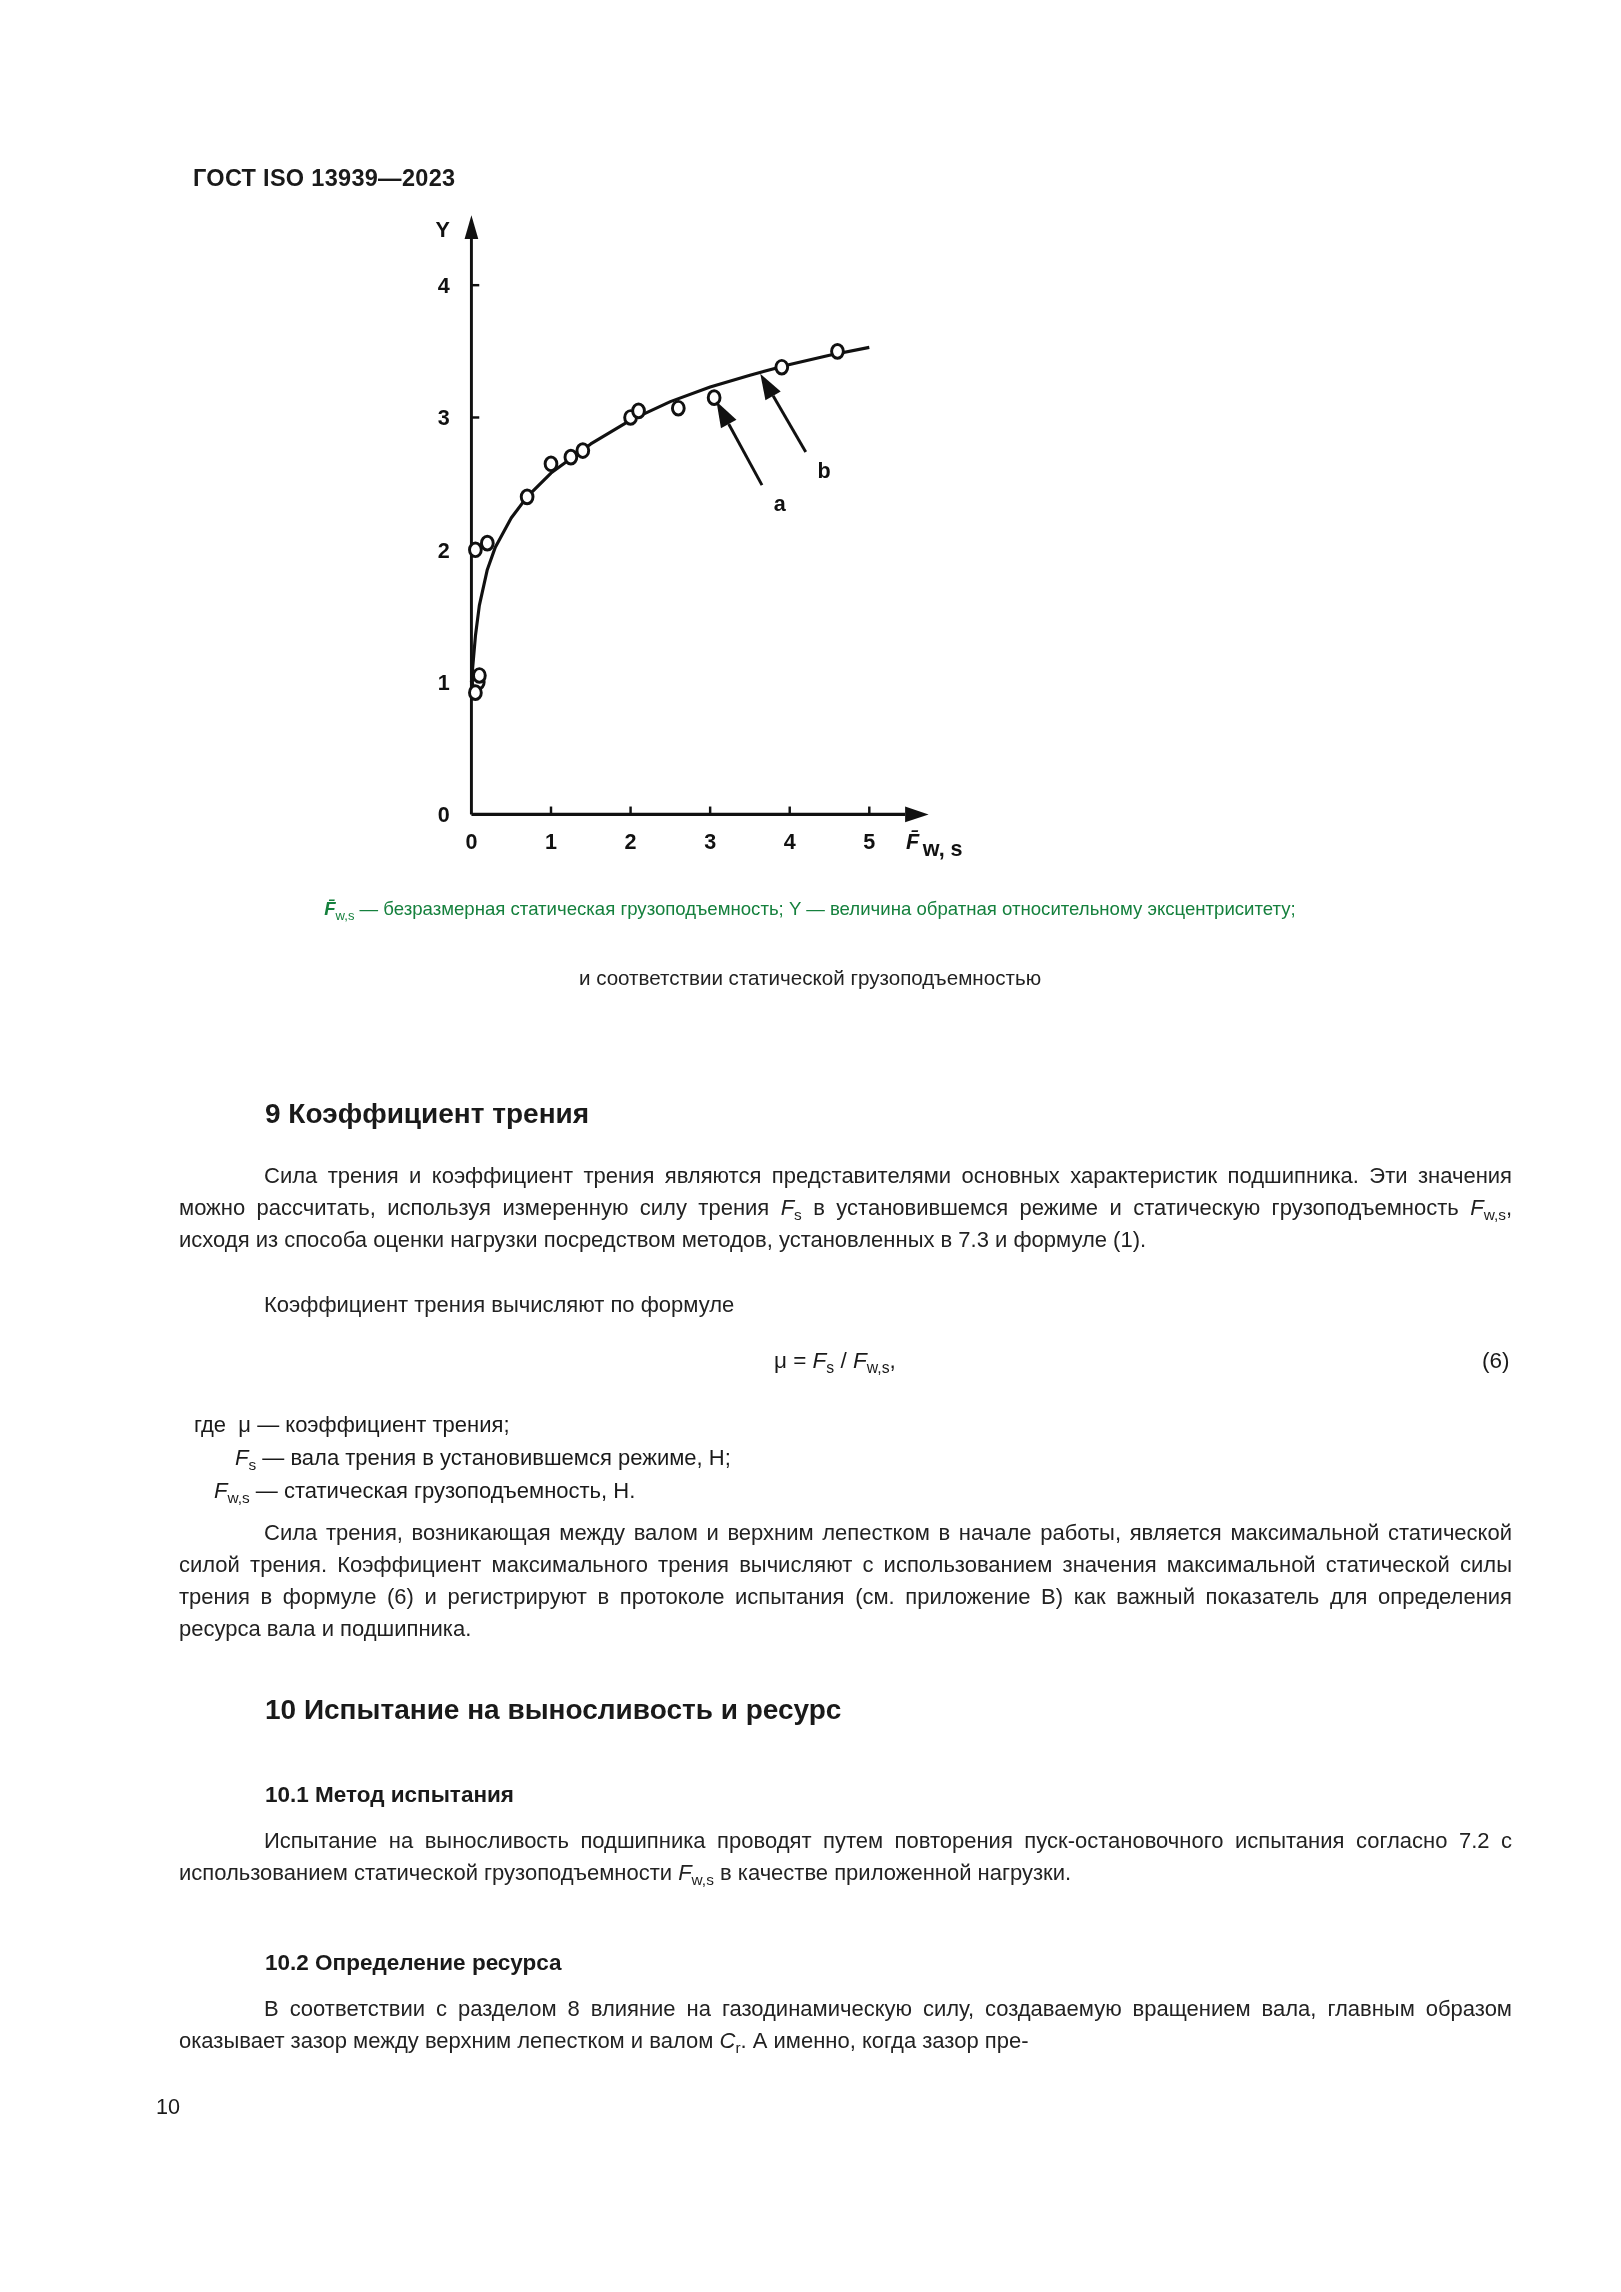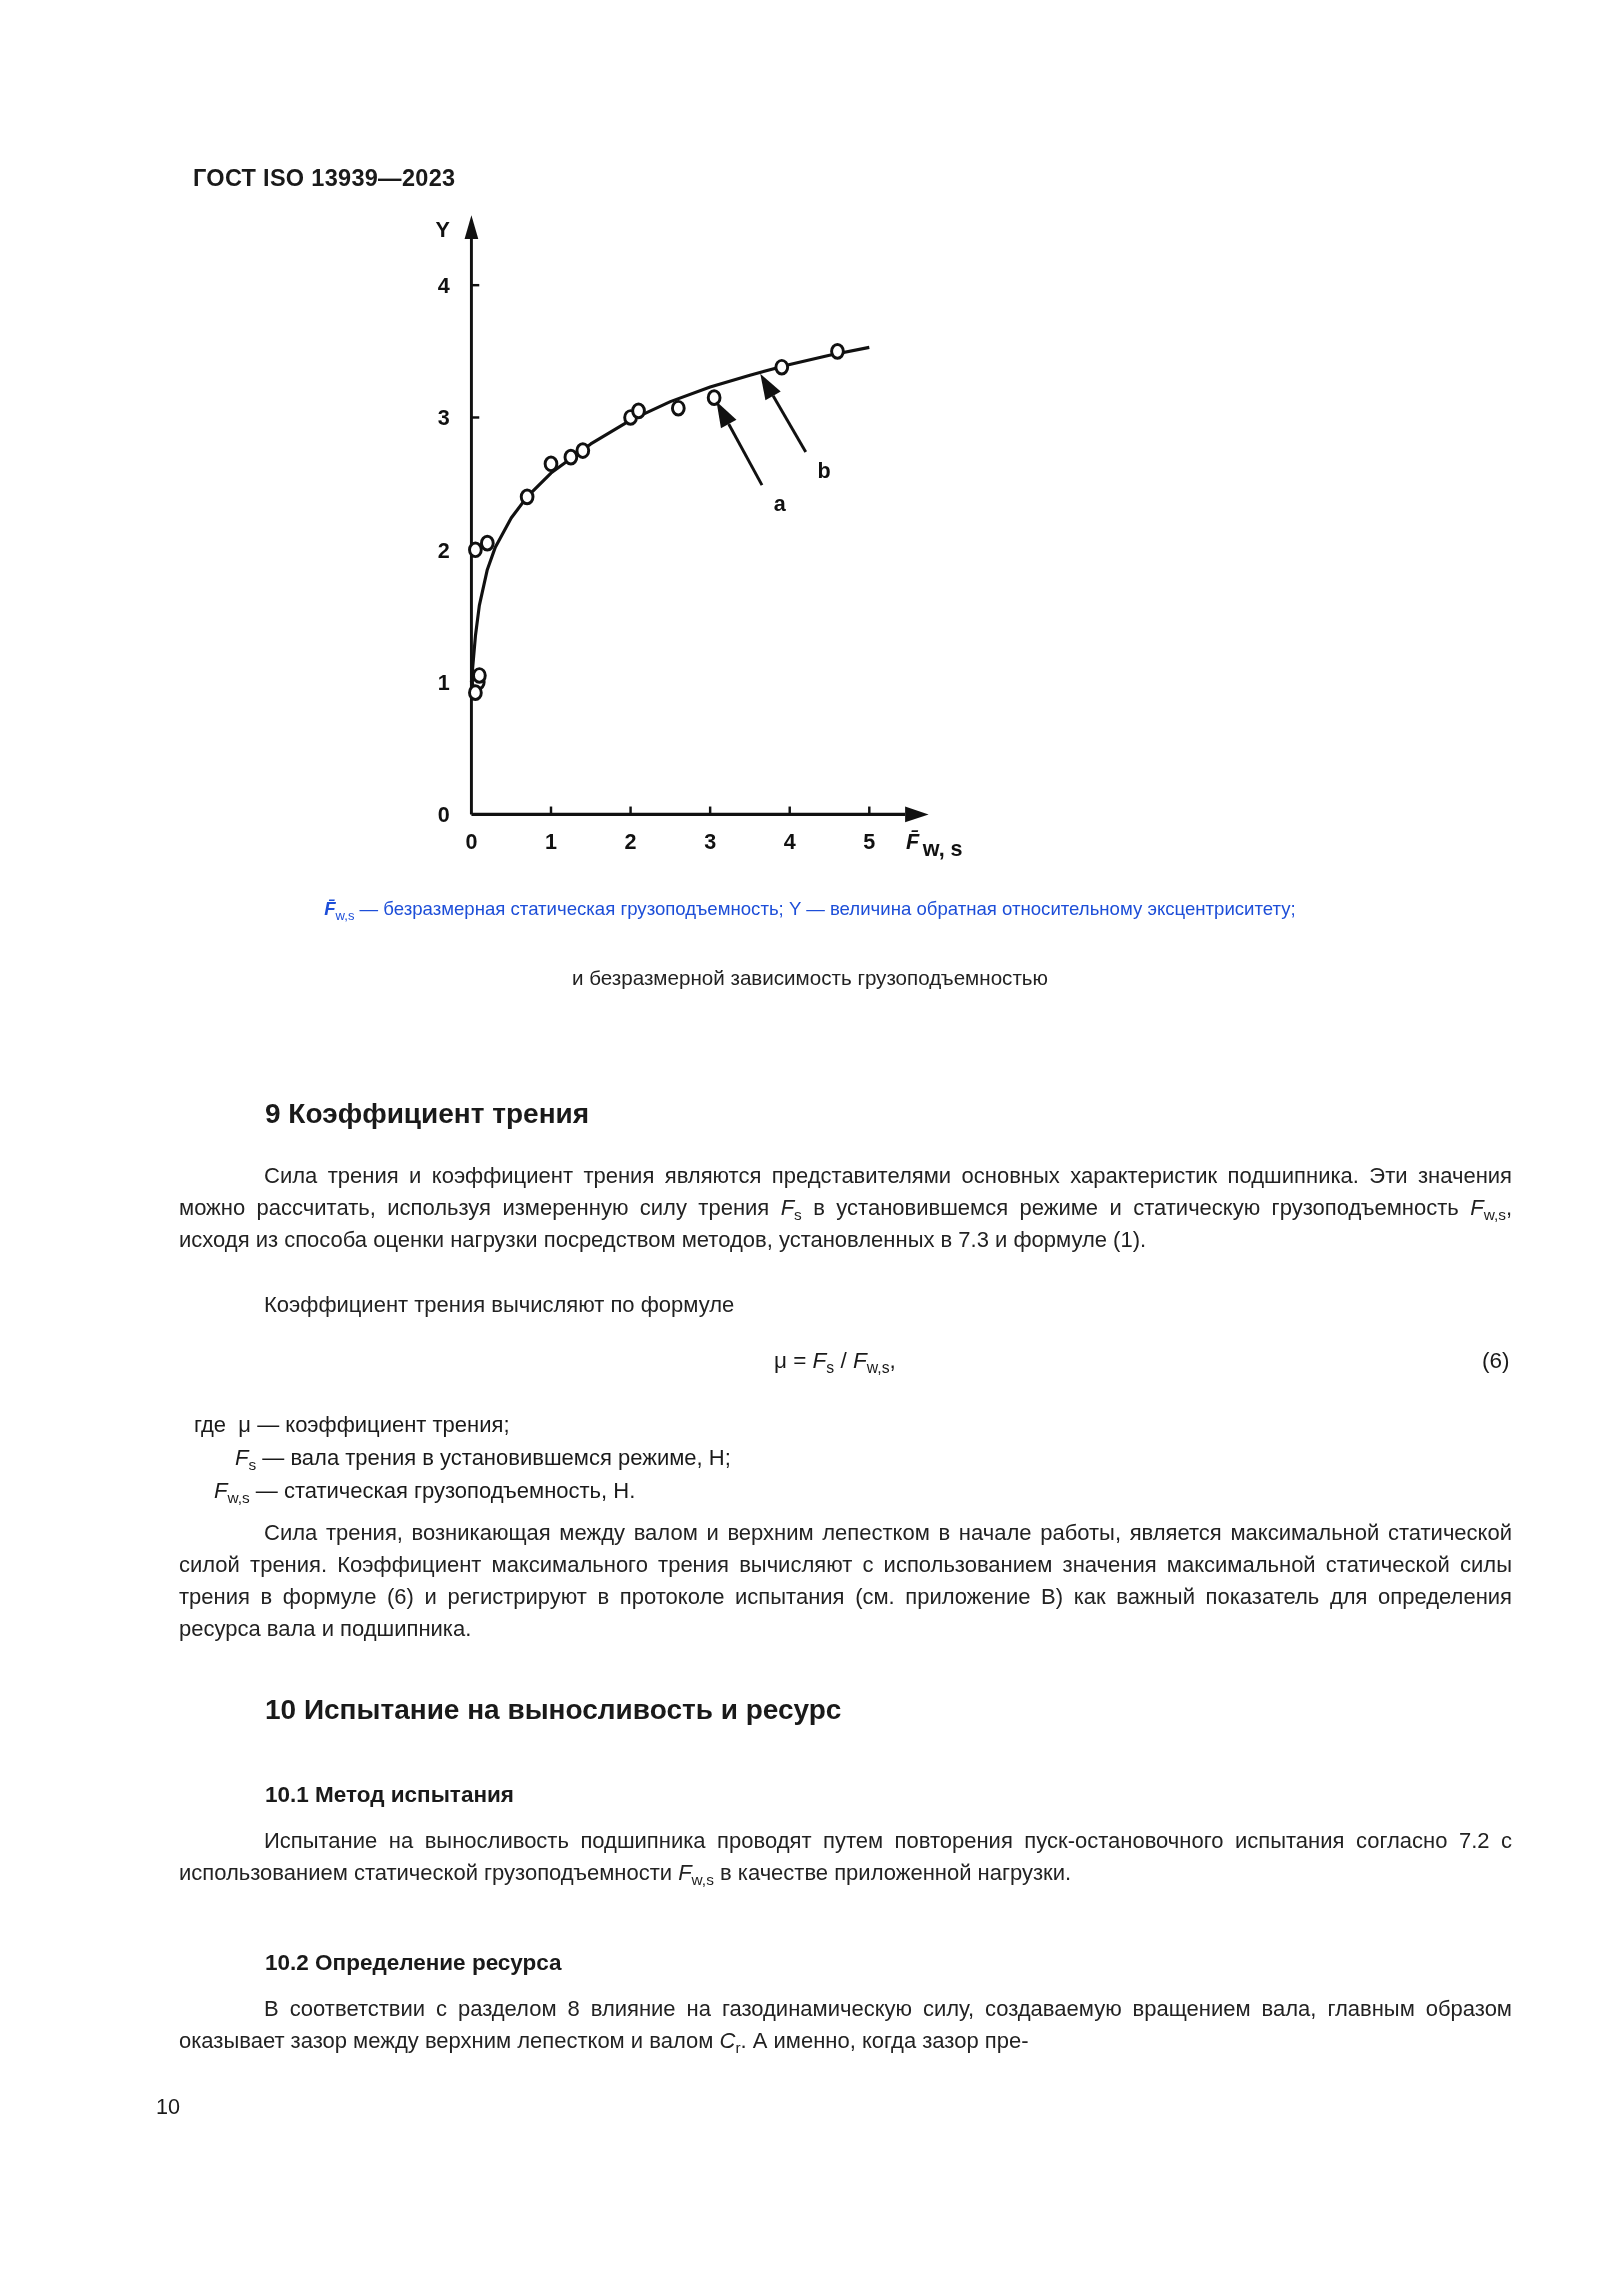--- a/index.html
+++ b/index.html
@@ -2,21 +2,21 @@
 <html><head>
 <meta charset="utf-8">
 <style>
   html, body { margin:0; padding:0; background:#fff; }
   body { width:1621px; height:2293px; position:relative; overflow:hidden;
          font-family:"Liberation Sans", sans-serif; color:#1a1a1a; }
   .abs { position:absolute; }
   .doc-header { left:193px; top:165px; font-size:23.5px; font-weight:bold; letter-spacing:0.3px; }
   #chart-svg { position:absolute; left:0; top:0; }
   .tick-label { font-family:"Liberation Sans", sans-serif; font-size:22px; font-weight:bold; fill:#111; }
-  .legend { left:176px; width:1268px; top:895px; font-size:18.6px; text-align:center; line-height:28px; color:#1d4ed8; }
+  .legend { left:176px; width:1268px; top:895px; font-size:18.6px; text-align:center; line-height:28px; color:#15803d; }
   .caption { left:176px; width:1268px; top:963px; font-size:20.6px; text-align:center; line-height:30px; color:#222; }
   .h1 { left:265px; font-size:28px; font-weight:bold; }
   .h2 { left:265px; font-size:22.5px; font-weight:bold; }
   .para { left:179px; width:1333px; font-size:22px; line-height:32px; text-align:justify; text-align-last:left; color:#222; }
   .para .indent { display:inline-block; width:85px; }
   .it { font-style:italic; }
   sub { font-size:70%; vertical-align:-4.9px; line-height:0; }
   .formula { left:774px; top:1348px; font-size:22.5px; }
   .formula-num { left:1482px; top:1348px; font-size:22.5px; }
   .where { left:194px; font-size:22px; line-height:32px; }
@@ -87,21 +87,21 @@
     </g>
 </svg>
 
 <div class="abs legend">
   <div>
     <span class="it" style="font-weight:bold">F̄</span><sub>w,s</sub><span> — безразмерная статическая грузоподъемность; Y — величина обратная относительному эксцентриситету;</span>
   </div>
 </div>
 
 <div class="abs caption">
-  <div>и безразмерной зависимость грузоподъемностью</div>
+  <div>и соответствии статической грузоподъемностью</div>
 </div>
 
 <div class="abs h1" style="top:1098px">9 Коэффициент трения</div>
 
 <div class="abs para" style="top:1160px">
   <span class="indent"></span><span>Сила трения и коэффициент трения являются представителями основных характеристик подшипника. Эти значения можно рассчитать, используя измеренную силу трения </span><span class="it">F</span><sub>s</sub><span> в установившемся режиме и статическую грузоподъемность </span><span class="it">F</span><sub>w,s</sub><span>, исходя из способа оценки нагрузки посредством методов, установленных в 7.3 и формуле (1).</span>
 </div>
 
 <div class="abs para" style="top:1289px">
   <span class="indent"></span><span>Коэффициент трения вычисляют по формуле</span>

